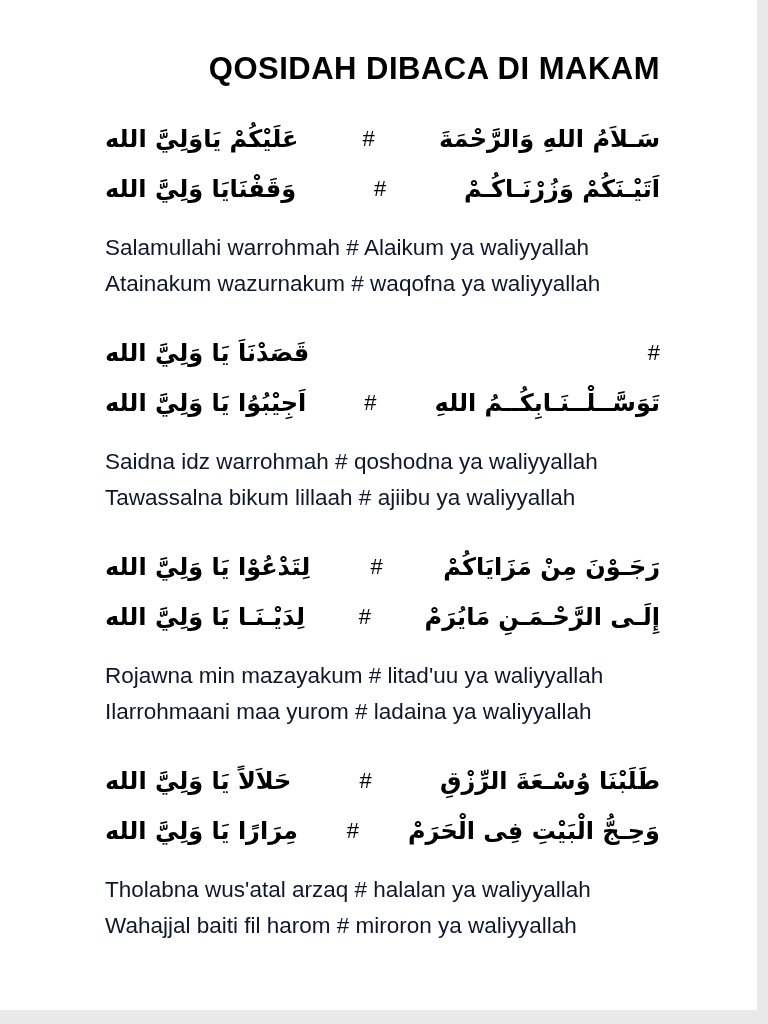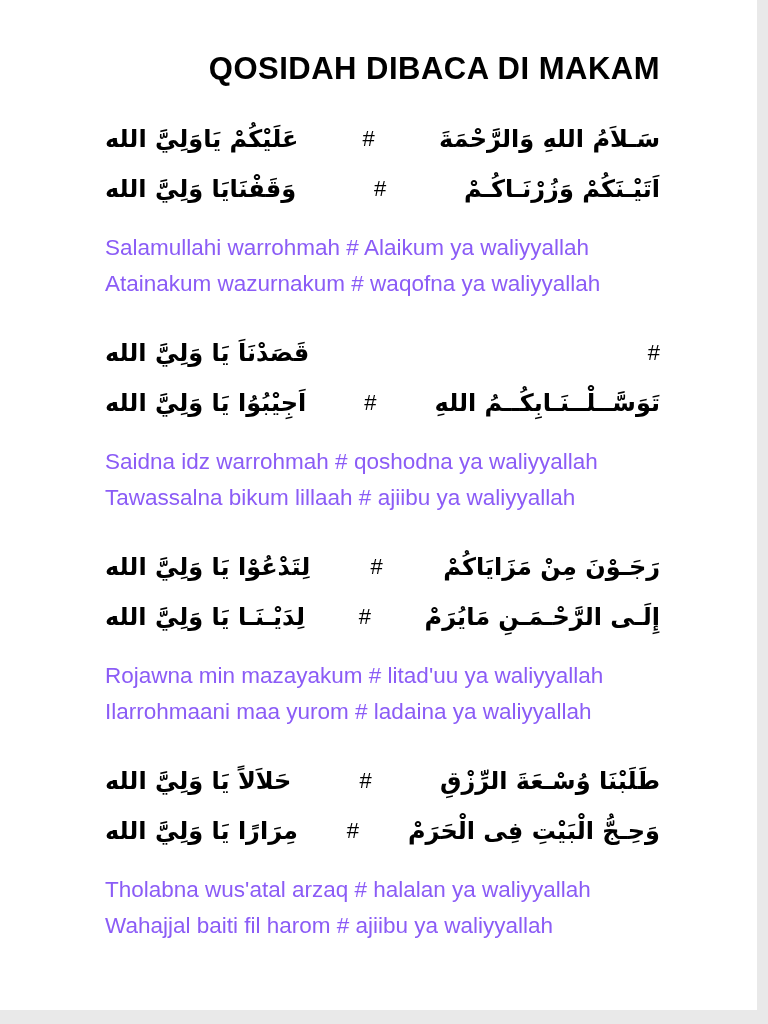--- a/index.html
+++ b/index.html
@@ -47,21 +47,21 @@
   }
   .arabic-row .hemistich { white-space: nowrap; }
   .arabic-row .sep {
     font-family: "Liberation Sans", sans-serif;
     font-weight: 400;
     font-size: 22px;
   }
   .latin-line {
     font-size: 22.5px;
     line-height: 36px;
-    color: #8b5cf6;
+    color: #0f172a;
   }
 </style>
 </head>
 <body>
 
 <div class="page">
   <div class="content">
 
     <div class="title">
       <div>QOSIDAH DIBACA DI MAKAM</div>
@@ -131,18 +131,18 @@
           <span class="hemistich">حَلاَلاً يَا وَلِيَّ الله</span>
         </div>
         <div class="arabic-row">
           <span class="hemistich">وَحِـجُّ الْبَيْتِ فِى الْحَرَمْ</span>
           <span class="sep">#</span>
           <span class="hemistich">مِرَارًا يَا وَلِيَّ الله</span>
         </div>
       </div>
       <div class="latin-block">
         <div class="latin-line">Tholabna wus'atal arzaq # halalan ya waliyyallah</div>
-        <div class="latin-line">Wahajjal baiti fil harom # ajiibu ya waliyyallah</div>
+        <div class="latin-line">Wahajjal baiti fil harom # miroron ya waliyyallah</div>
       </div>
     </div>
 
   </div>
 </div>
 
 </body></html>

